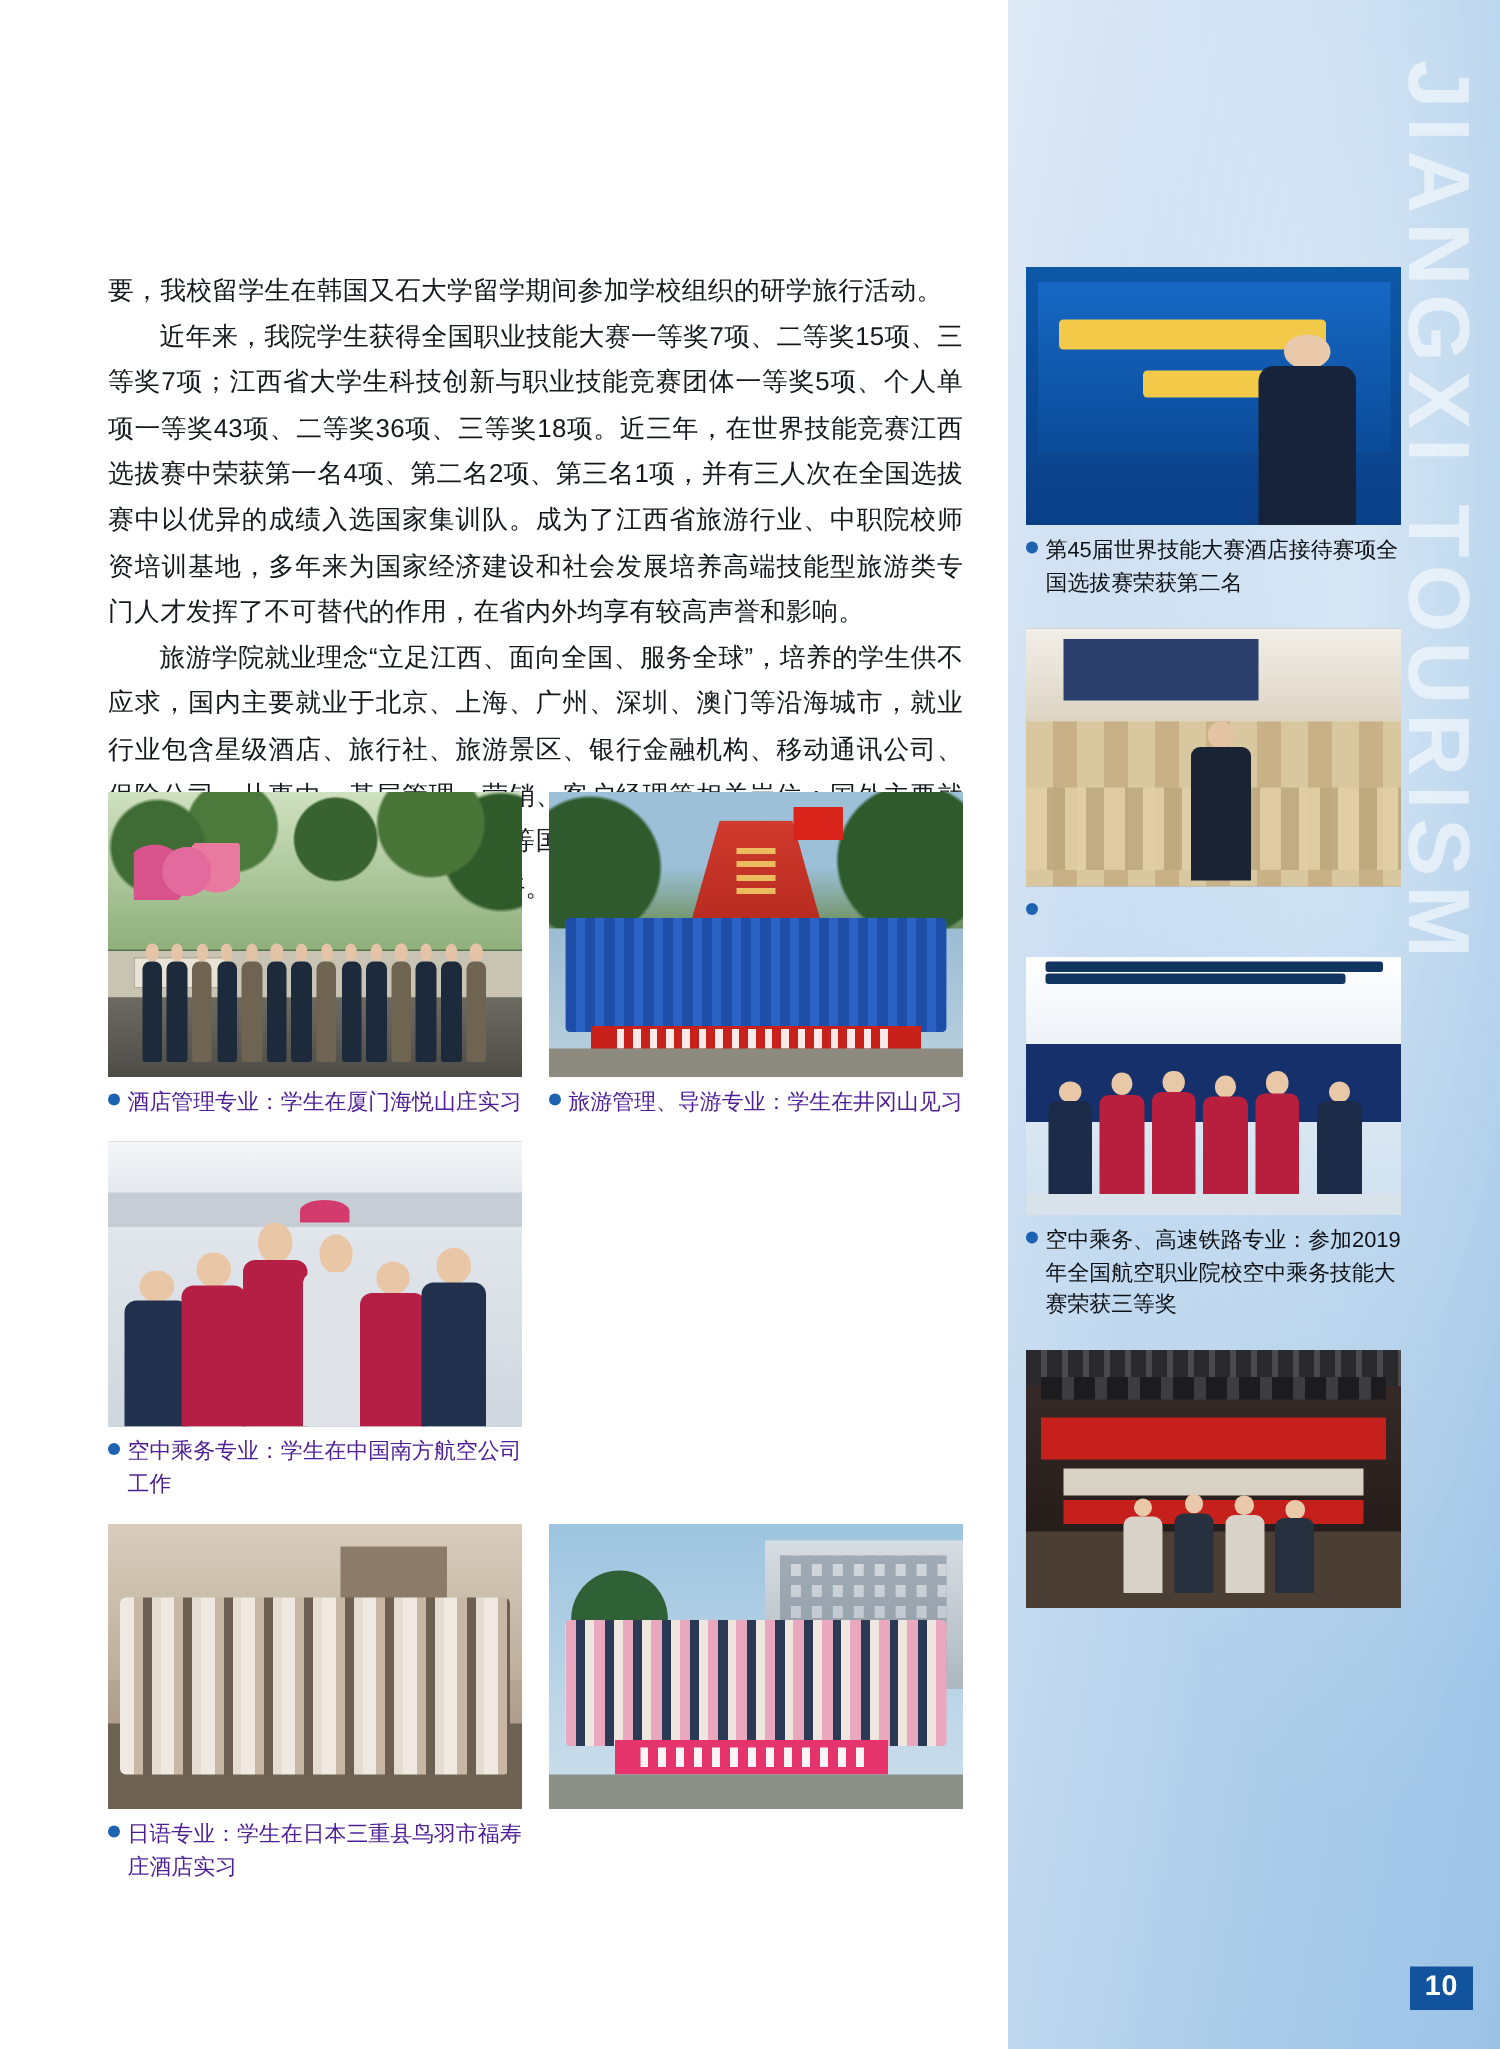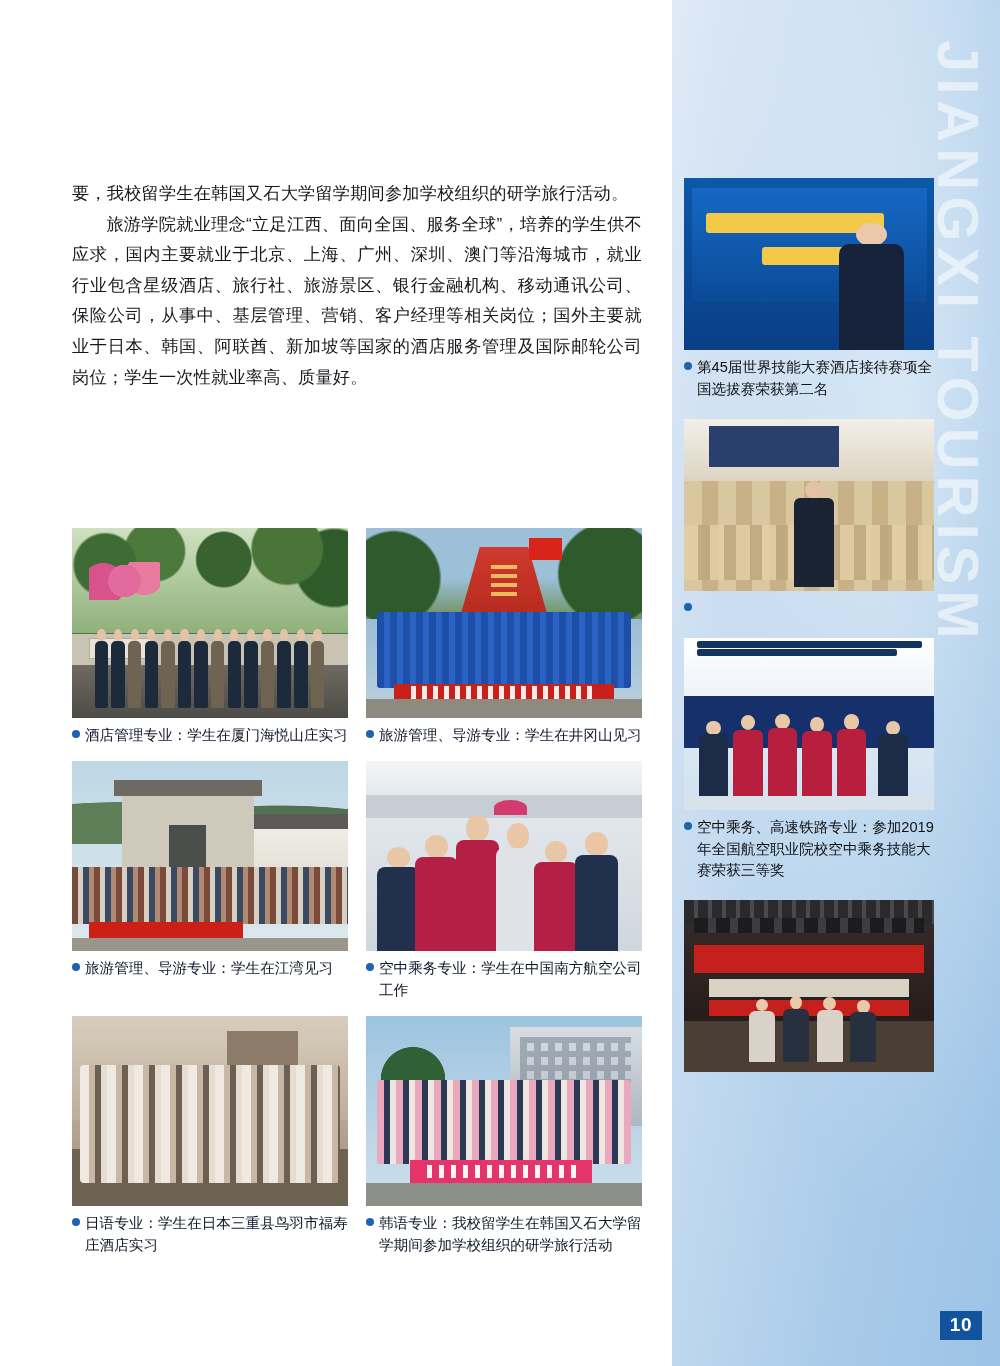--- a/index.html
+++ b/index.html
@@ -86,21 +86,21 @@
     width: 276px;
     height: 190px;
     overflow: hidden;
     position: relative;
     background: #9aa7b2;
   }
   .caption {
     margin-top: 7px;
     font-size: 14.6px;
     line-height: 1.5;
-    color: #0f172a;
+    color: #4c1d95;
     text-indent: -13px;
     padding-left: 13px;
   }
   .bullet {
     display: inline-block;
     width: 8px;
     height: 8px;
     border-radius: 50%;
     background: #1d63b0;
     margin-right: 5px;
@@ -290,20 +290,21 @@
 </head>
 <body>
 
 <div class="right-panel">
   <div class="right-panel-inner-glow"></div>
   <div class="vertical-watermark">JIANGXI TOURISM</div>
 </div>
 
 <div class="text-column">
   <p>要，我校留学生在韩国又石大学留学期间参加学校组织的研学旅行活动。</p>
+  <p class="indent">近年来，我院学生获得全国职业技能大赛一等奖7项、二等奖15项、三等奖7项；江西省大学生科技创新与职业技能竞赛团体一等奖5项、个人单项一等奖43项、二等奖36项、三等奖18项。近三年，在世界技能竞赛江西选拔赛中荣获第一名4项、第二名2项、第三名1项，并有三人次在全国选拔赛中以优异的成绩入选国家集训队。成为了江西省旅游行业、中职院校师资培训基地，多年来为国家经济建设和社会发展培养高端技能型旅游类专门人才发挥了不可替代的作用，在省内外均享有较高声誉和影响。</p>
   <p class="indent">旅游学院就业理念“立足江西、面向全国、服务全球”，培养的学生供不应求，国内主要就业于北京、上海、广州、深圳、澳门等沿海城市，就业行业包含星级酒店、旅行社、旅游景区、银行金融机构、移动通讯公司、保险公司，从事中、基层管理、营销、客户经理等相关岗位；国外主要就业于日本、韩国、阿联酋、新加坡等国家的酒店服务管理及国际邮轮公司岗位；学生一次性就业率高、质量好。</p>
 </div>
 
 <div class="photo-grid">
 
   <div class="grid-row">
     <div class="grid-cell">
       <div class="photo">
         <div class="ph p1-bg"></div>
         <div class="ph p1-trees"></div>
@@ -385,37 +386,20 @@
         <div class="ph p2-banner">
             <div class="p2-banner-lines"></div>
           </div>
         <div class="ph p2-ground"></div>
       </div>
       <div class="caption"><span class="bullet"></span><span>旅游管理、导游专业：学生在井冈山见习</span></div>
     </div>
   </div>
 
   <div class="grid-row" style="margin-top:14px;">
-    <div class="grid-cell">
-      <div class="photo">
-        <div class="ph p3-bg"></div>
-        <div class="ph p3-hills"></div>
-        <div class="ph p3-arch">
-            <div class="p3-arch-roof"></div>
-            <div class="p3-arch-gap"></div>
-          </div>
-        <div class="ph p3-houses">
-            <div class="p3-houses-roof"></div>
-          </div>
-        <div class="ph p3-crowd"></div>
-        <div class="ph p3-banner"></div>
-        <div class="ph p3-ground"></div>
-      </div>
-      <div class="caption"><span class="bullet"></span><span>旅游管理、导游专业：学生在江湾见习</span></div>
-    </div>
 
     <div class="grid-cell">
       <div class="photo">
         <div class="ph p4-bg"></div>
         <div class="ph p4-ceiling"></div>
         <div class="ph p4-bins"></div>
         <div class="ph p4-crew">
           <div class="cw navy" style="left:0%;height:70%">
               <div class="h"></div>
               <div class="b"></div>
@@ -465,21 +449,20 @@
         <div class="ph p6-building">
             <div class="p6-windows"></div>
           </div>
         <div class="ph p6-tree"></div>
         <div class="ph p6-group"></div>
         <div class="ph p6-banner">
             <div class="p6-banner-lines"></div>
           </div>
         <div class="ph p6-ground"></div>
       </div>
-      <div class="caption"><span class="bullet"></span><span>韩语专业：我校留学生在韩国又石大学留学期间参加学校组织的研学旅行活动</span></div>
     </div>
   </div>
 
 </div>
 
 <div class="right-column">
 
   <div class="right-item">
     <div class="right-photo">
       <div class="ph r1-bg"></div>

